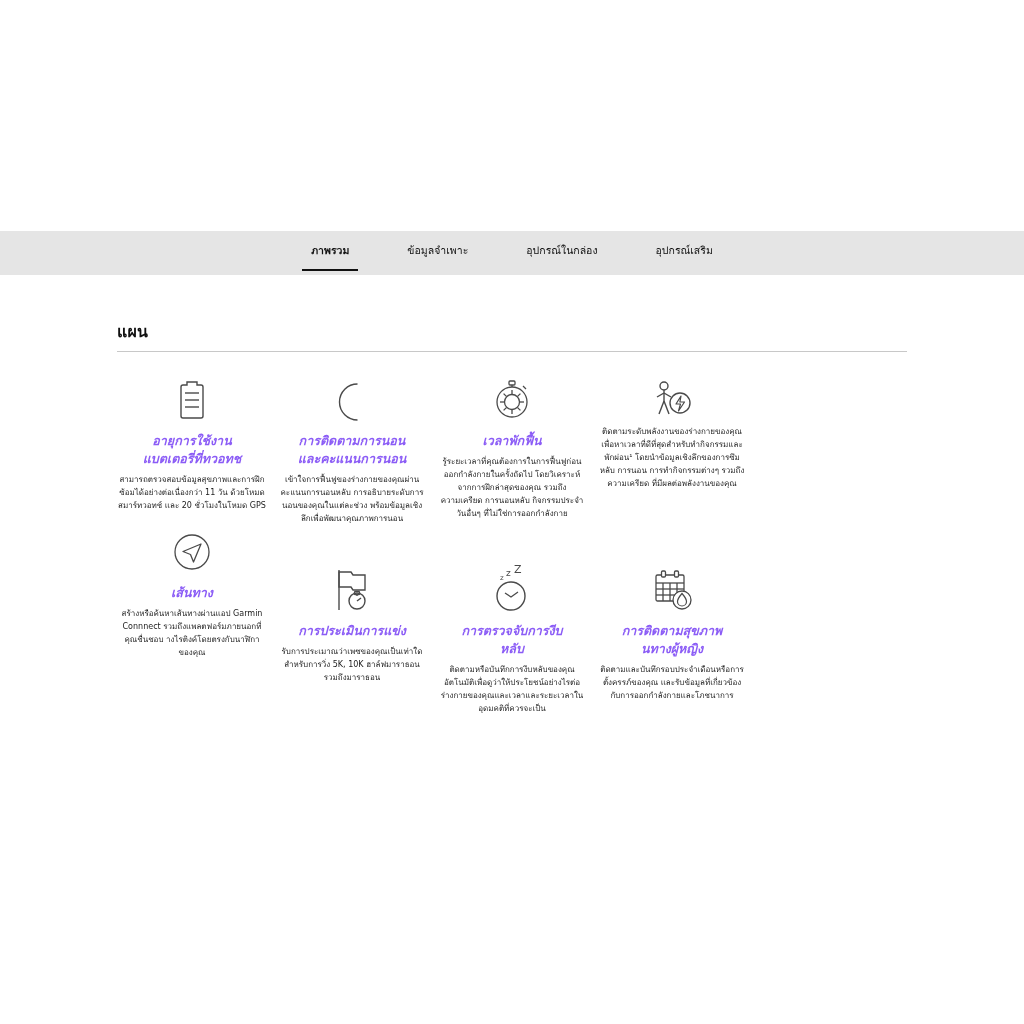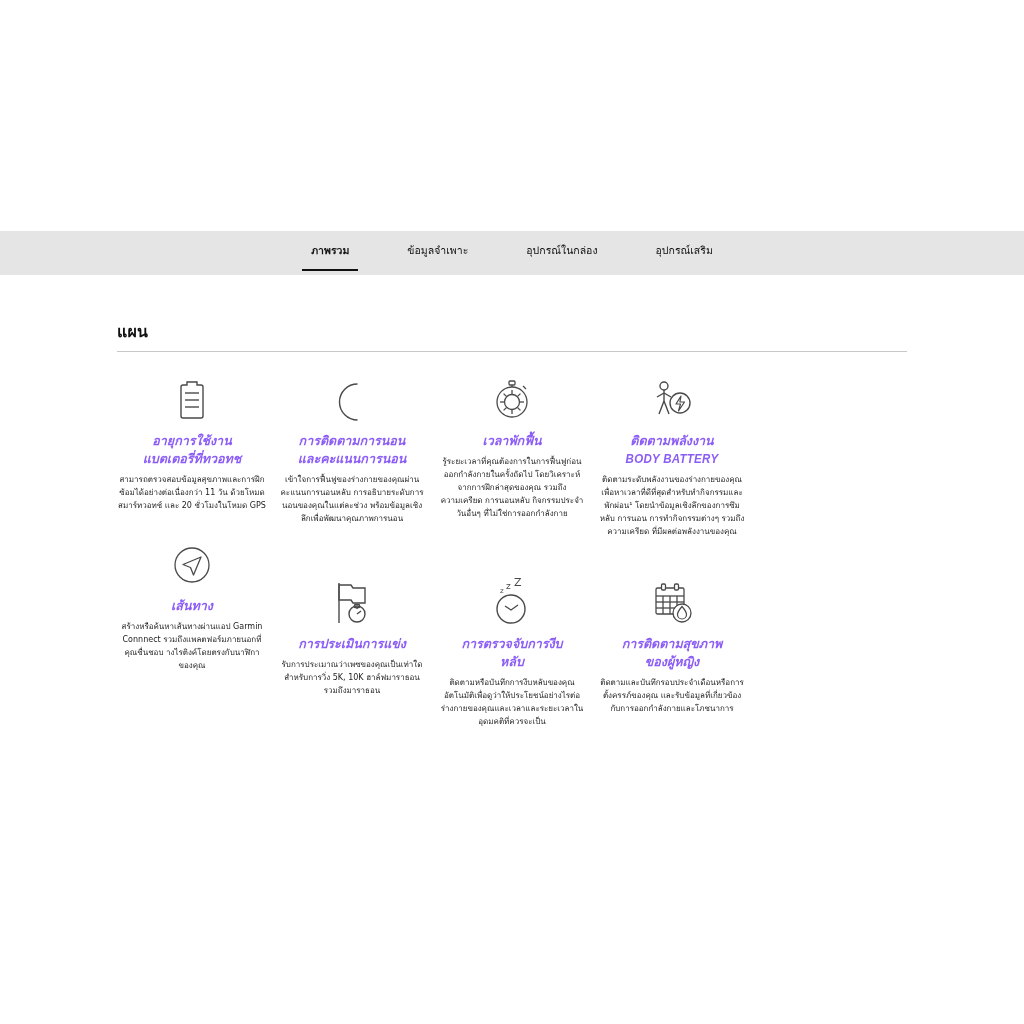--- a/index.html
+++ b/index.html
@@ -212,24 +212,20 @@
           <circle cx="15" cy="9" r="4"></circle>
           <path d="M15 13 v11"></path>
           <path d="M15 16 l-7 4"></path>
           <path d="M15 16 l7 4"></path>
           <path d="M15 24 l-5 13"></path>
           <path d="M15 24 l5 13"></path>
           <circle cx="31" cy="26" r="10" fill="#ffffff"></circle>
           <path d="M32 19 l-5 8 h4.5 l-2 7 l6 -9 h-4.6 z" stroke-width="1.2" stroke-linejoin="round"></path>
         </svg>
       </div>
-      <div class="feat-title">
-        <span>ติดตามพลังงาน</span>
-        <span class="condensed">BODY BATTERY</span>
-      </div>
       <div class="feat-desc">ติดตามระดับพลังงานของร่างกายของคุณเพื่อหาเวลาที่ดีที่สุดสำหรับทำกิจกรรมและพักผ่อน¹ โดยนำข้อมูลเชิงลึกของการซึมหลับ การนอน การทำกิจกรรมต่างๆ รวมถึงความเครียด ที่มีผลต่อพลังงานของคุณ</div>
     </div>
 
     <div class="cell">
       <div class="icon-wrap">
         <svg width="46" height="46" viewBox="0 0 46 46" fill="none" stroke="#4a4a4a" stroke-width="1.3">
           <circle cx="23" cy="23" r="17"></circle>
           <path d="M32 15 L14 22.5 L21.5 25.5 L24.5 33 Z" stroke-linejoin="round"></path>
         </svg>
       </div>
@@ -284,19 +280,19 @@
           <line x1="21" y1="18" x2="21" y2="36"></line>
           <line x1="28" y1="18" x2="28" y2="36"></line>
           <line x1="7" y1="24" x2="35" y2="24"></line>
           <line x1="7" y1="30" x2="35" y2="30"></line>
           <circle cx="33" cy="35" r="9" fill="#ffffff"></circle>
           <path d="M33 28.5 C29.5 32.5 28.5 34.5 28.5 36.5 a4.5 4.5 0 0 0 9 0 c0 -2 -1 -4 -4.5 -8 z" stroke-width="1.2"></path>
         </svg>
       </div>
       <div class="feat-title">
         <span>การติดตามสุขภาพ</span><br>
-        <span>ของผู้หญิง</span>
+        <span>นทางผู้หญิง</span>
       </div>
       <div class="feat-desc">ติดตามและบันทึกรอบประจำเดือนหรือการตั้งครรภ์ของคุณ และรับข้อมูลที่เกี่ยวข้องกับการออกกำลังกายและโภชนาการ</div>
     </div>
 
   </div>
 </div>
 
 </body></html>

